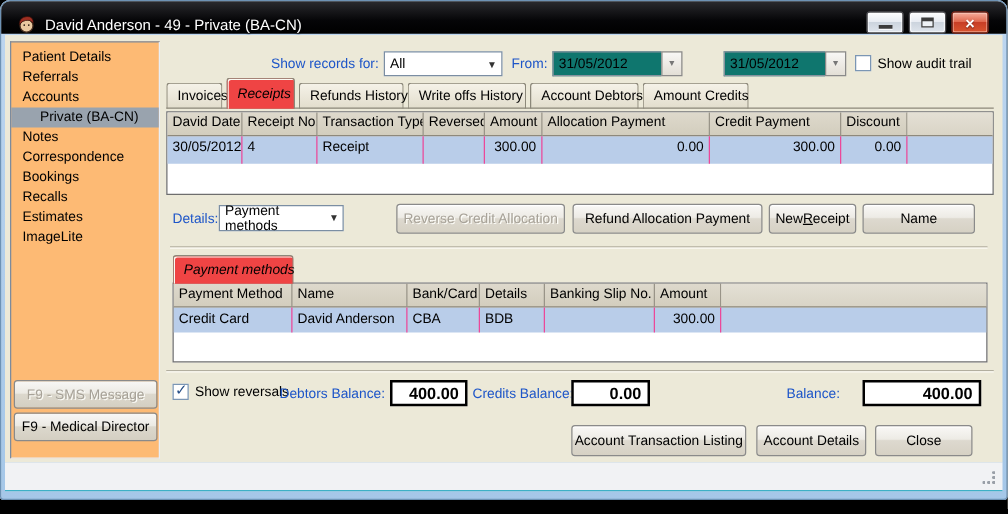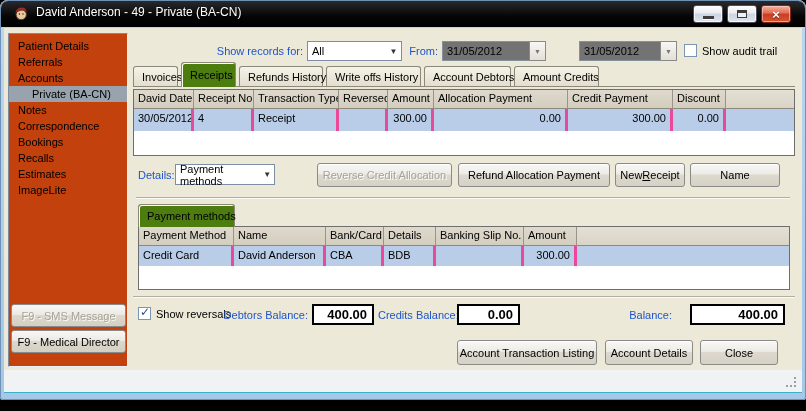--- a/index.html
+++ b/index.html
@@ -4,21 +4,21 @@
 <style>
   * { margin:0; padding:0; box-sizing:border-box; }
   html,body { width:806px; height:411px; background:#000; font-family:"Liberation Sans","DejaVu Sans",sans-serif; font-size:11px; color:#000; overflow:hidden; }
 
   .window { position:absolute; left:0; top:0; width:806px; height:400px;
             background:linear-gradient(#bdd6f0,#a5c7e8); border-radius:8px 8px 3px 3px;
             box-shadow:inset 0 0 0 1px #6e92b4, inset 0 1px 0 1px #d8ecfb; }
 
   .titlebar { position:absolute; left:1px; top:1px; right:1px; height:26px;
               background:linear-gradient(#2a2a2e,#050507 60%,#000);
-              border-radius:7px 7px 0 0; display:flex; align-items:flex-start; padding:4px 6px 0 12px; }
+              border-radius:7px 7px 0 0; display:flex; align-items:flex-end; padding:4px 6px 0 12px; }
   .win-icon { width:16px; height:16px; margin-right:7px; flex:0 0 auto; }
   .win-title { color:#fff; font-size:12px; text-shadow:0 1px 2px #000; white-space:nowrap; }
   .win-controls { margin-left:auto; display:flex; gap:4px; padding-right:8px; }
   .wbtn { width:30px; height:18px; border:1px solid #4e4e52; border-radius:3px;
           background:linear-gradient(#fdfdfe,#e8ecf2 45%,#ccd4de 50%,#dfe5ec);
           display:flex; align-items:center; justify-content:center;
           box-shadow:inset 0 0 0 1px rgba(255,255,255,.7); }
   .wbtn.close { background:linear-gradient(#f7b0a0,#e06a50 45%,#c73e26 50%,#d9552f);
           border-color:#7e2619; box-shadow:inset 0 0 0 1px rgba(255,220,210,.55); }
   .g-min { width:11px; height:3px; background:#3c3c3c; margin-top:6px; box-shadow:0 1px 0 rgba(255,255,255,.8); }
@@ -30,68 +30,68 @@
                border-bottom:1px solid #3db0c6; }
   .grip { position:absolute; right:5px; bottom:4px; width:11px; height:11px;
           background:
             radial-gradient(circle at 9px 9px, #9aa0a8 1.2px, transparent 1.4px),
             radial-gradient(circle at 9px 5px, #9aa0a8 1.2px, transparent 1.4px),
             radial-gradient(circle at 5px 9px, #9aa0a8 1.2px, transparent 1.4px),
             radial-gradient(circle at 9px 1px, #9aa0a8 1.2px, transparent 1.4px),
             radial-gradient(circle at 1px 9px, #9aa0a8 1.2px, transparent 1.4px); }
 
   
-  .sidebar { position:absolute; left:4px; top:5px; width:120px; height:334px; background:#c2410c;
+  .sidebar { position:absolute; left:4px; top:5px; width:120px; height:334px; background:#fdba74;
              border:1px solid; border-color:#7d8b9c #e8eef5 #e8eef5 #7d8b9c; padding-top:4px; }
   .side-item { height:16px; line-height:16px; padding-left:9px; white-space:nowrap; cursor:default; }
   .side-item.indent { padding-left:23px; }
   .side-item.selected { background:#99a3ae; }
   .sbtn { position:absolute; left:2px; width:115px; height:23px;
           border:1px solid #8a8a8a; border-radius:3px; font-size:11px; text-align:center;
           background:linear-gradient(#f8f7f5,#eceae4 45%,#dcd8cd 50%,#d4cfc2);
           display:flex; align-items:center; justify-content:center;
           font-family:"Liberation Sans","DejaVu Sans",sans-serif; }
   .sbtn.disabled { color:#a7a298; text-shadow:1px 1px 0 #fdfdf9; }
 
   
   .main { position:absolute; left:128px; top:0; width:666px; height:342px; }
   .bluelab { position:absolute; color:#1d55c8; height:14px; line-height:14px; white-space:nowrap; }
 
   .combo { position:absolute; background:#fff; border:1px solid #7b8ea3; display:flex; align-items:center;
            padding-left:4px; height:20px; }
   .combo .arrow { margin-left:auto; width:15px; text-align:center; color:#333; font-size:8px; }
   .datefield { position:absolute; height:20px; display:flex; }
   .datefield input { flex:1; border:1px solid #85929e; border-right:none; font:11px "Liberation Sans","DejaVu Sans",sans-serif;
-           padding:0 4px; min-width:0; background:#737373; }
+           padding:0 4px; min-width:0; background:#0f766e; }
   .datefield .dbtn { width:17px; border:1px solid #8a8a8a;
            background:linear-gradient(#f8f7f5,#e3dfd6); color:#777; font-size:7px;
            display:flex; align-items:center; justify-content:center; }
 
   .checkbox { position:absolute; width:13px; height:13px; background:#fff; border:1px solid #7b96b4; }
   .checkbox.checked::after { content:"✓"; position:absolute; left:1px; top:-3px; font-size:12px;
            font-weight:bold; color:#274f87; }
   .cb-label { position:absolute; height:14px; line-height:14px; white-space:nowrap; }
 
   
   .tabstrip { position:absolute; left:1px; top:36px; height:23px; display:flex; gap:3px; align-items:flex-end; }
   .tab { height:21px; padding:0 8px; line-height:20px; text-align:center; white-space:nowrap;
          background:linear-gradient(#f5f2e8,#e2ddcc); border:1px solid #8c887a; border-bottom:none;
          border-radius:3px 3px 0 0; }
-  .tab.active { height:25px; line-height:24px; background:#4d7c0f; position:relative; z-index:2;
-         box-shadow:inset 1px 1px 0 #fbfaf3; }
+  .tab.active { height:25px; line-height:24px; background:#ef4444; position:relative; z-index:2;
+         box-shadow:inset 1px 1px 0 #fbfaf3;font-style:italic; }
   .strip-base { position:absolute; left:1px; top:58px; width:662px; height:1px; background:#8c887a; z-index:1; }
 
   
   .gridbox { position:absolute; background:#fff; border:1px solid #6e6e6e; }
   .grid-header { display:flex; height:19px; background:linear-gradient(#ded9cc,#d2cdbd); }
   .gh-cell { border-right:1px solid #999488; border-bottom:1px solid #8e897c; padding:2px 4px;
              white-space:nowrap; overflow:hidden; }
   .gh-fill { flex:1; border-bottom:1px solid #8e897c; background:linear-gradient(#e4e0d5,#d9d4c6); }
   .grid-row { display:flex; background:#b9cde9; }
-  .gr-cell { border-right:3px solid #ec4899; padding:3px 4px; white-space:nowrap; overflow:hidden; }
+  .gr-cell { border-right:1px solid #ec4899; padding:3px 4px; white-space:nowrap; overflow:hidden; }
   .gr-cell.num, .gh-cell.num-h { text-align:right; }
 
   
   .btn { position:absolute; height:24px; border:1px solid #8a8a8a; border-radius:3px;
          background:linear-gradient(#f9f8f6,#edebe5 45%,#ddd9cf 50%,#d6d1c4);
          font:11px "Liberation Sans","DejaVu Sans",sans-serif; text-align:center;
          display:flex; align-items:center; justify-content:center; white-space:nowrap;
          box-shadow:inset 0 1px 0 #fff; }
   .btn.disabled { color:#a7a298; text-shadow:1px 1px 0 #fdfdf9; }
   .accel { text-decoration:underline; }

